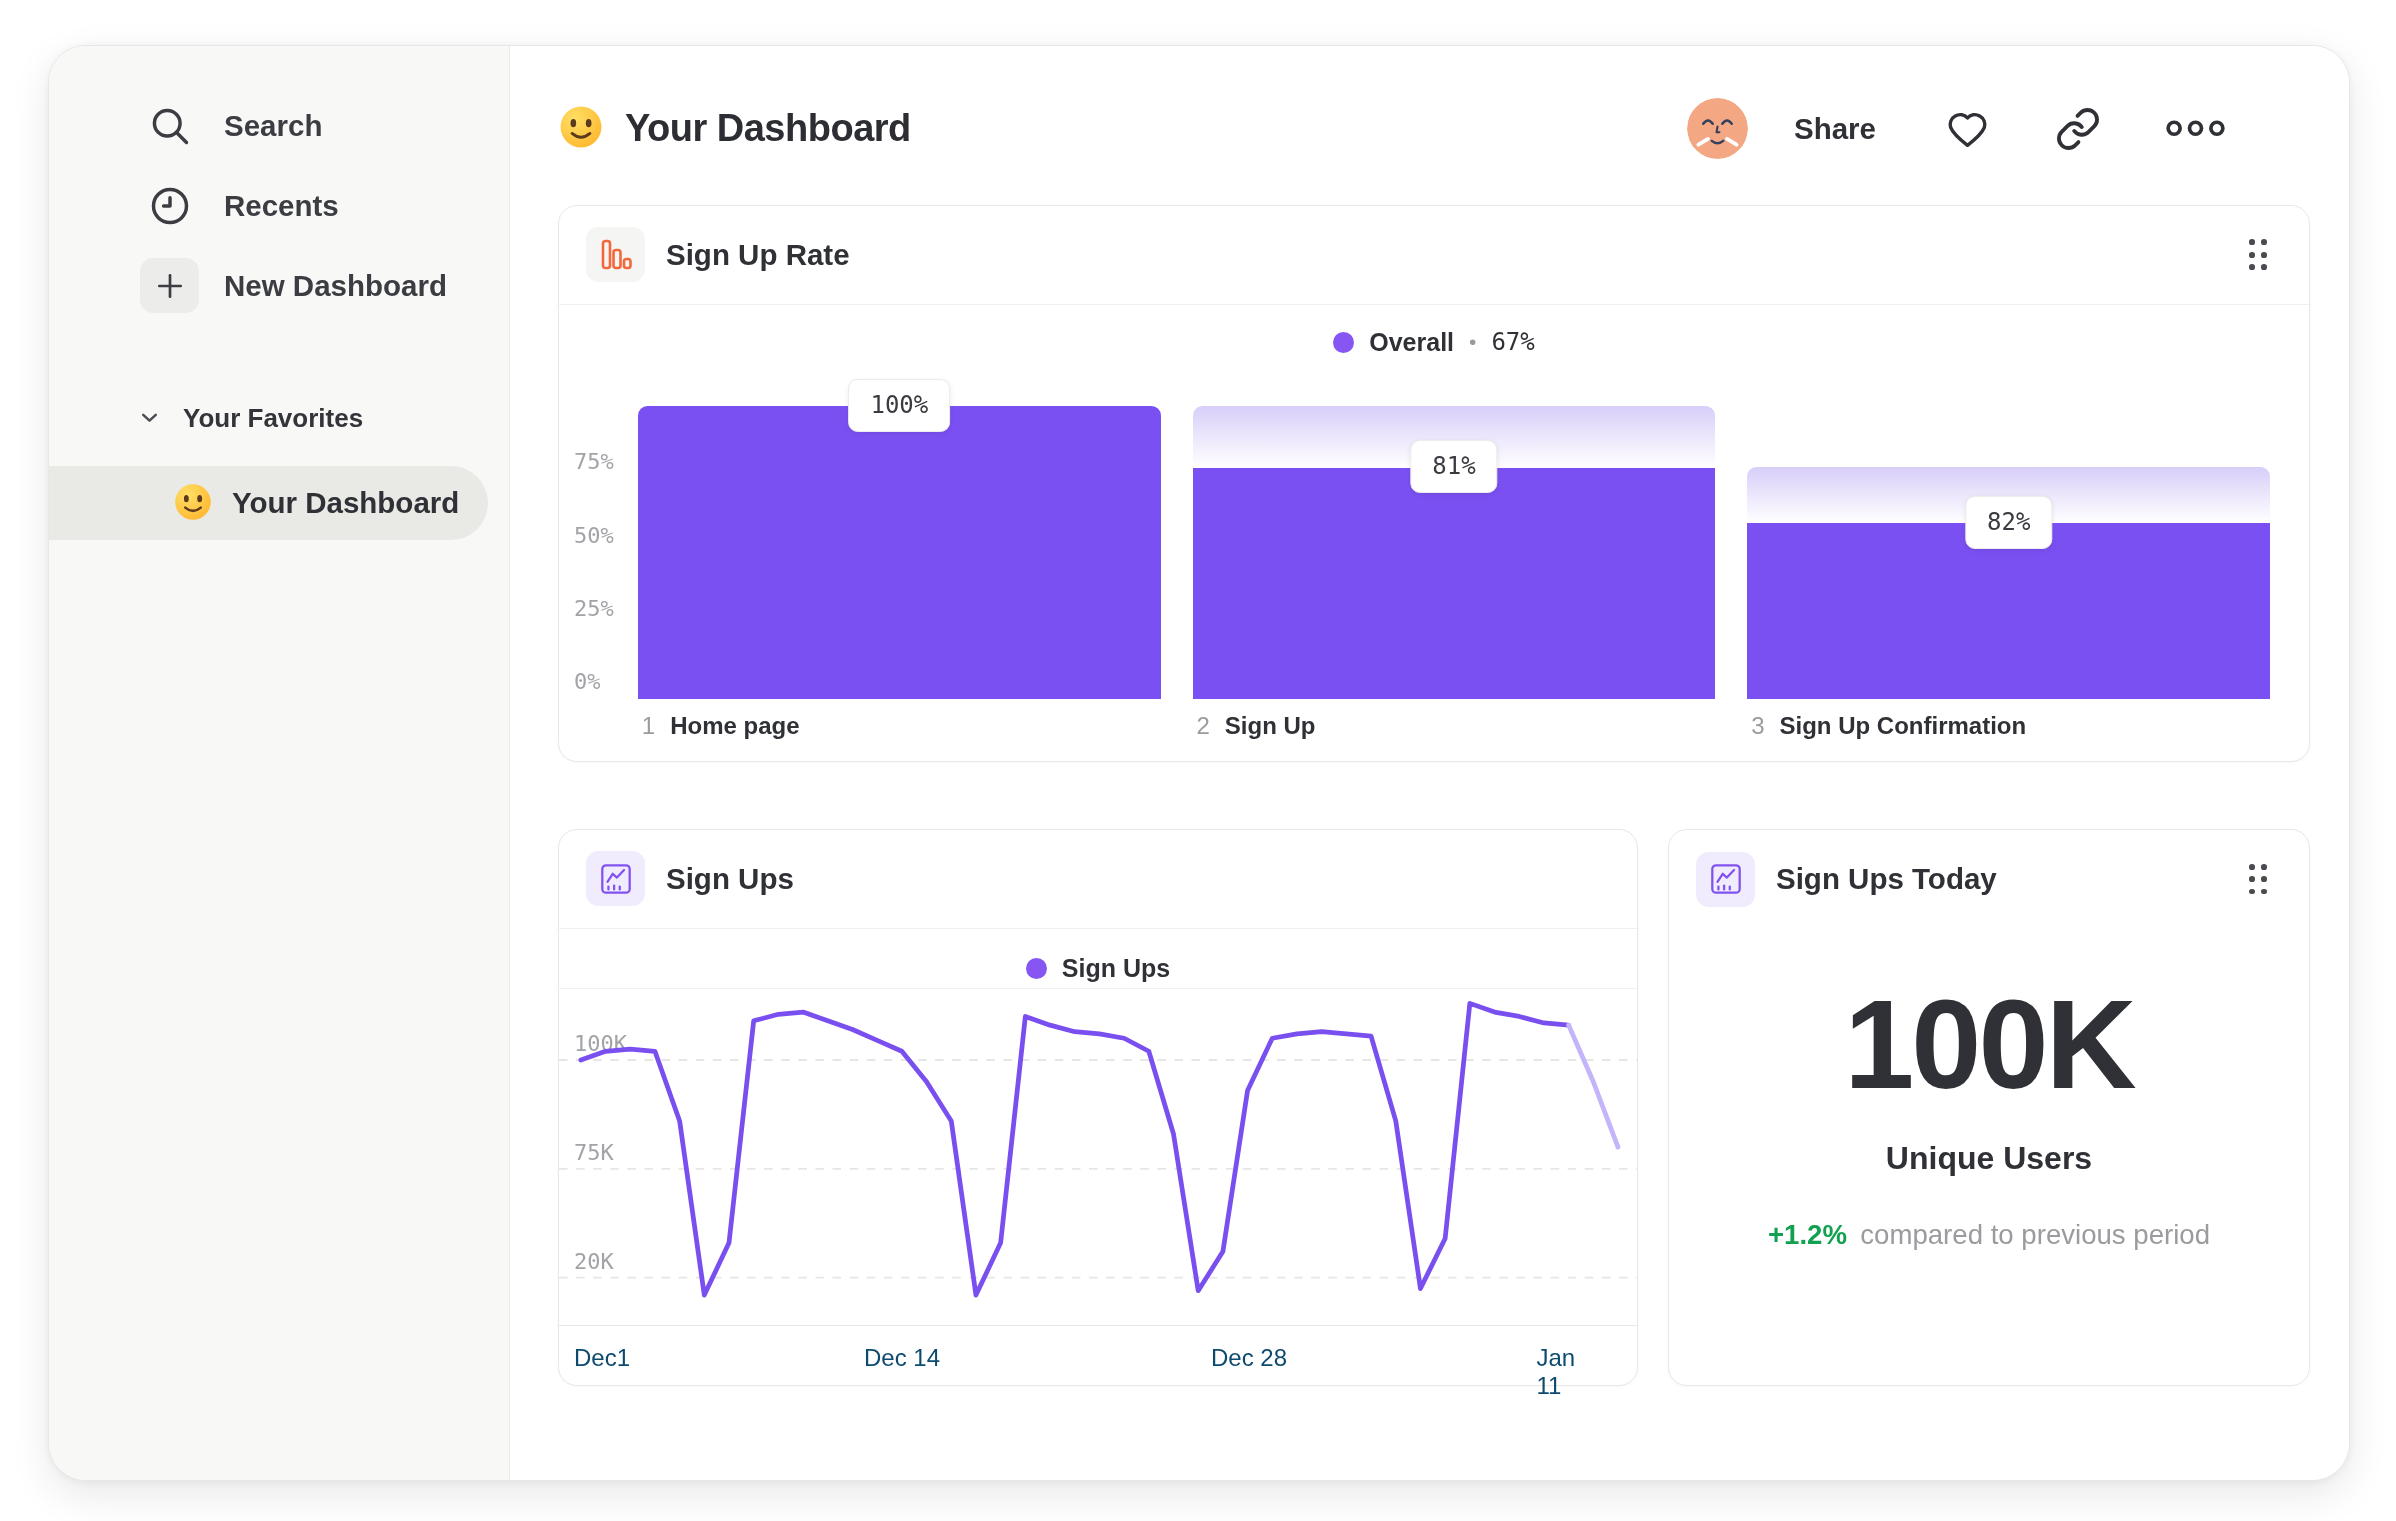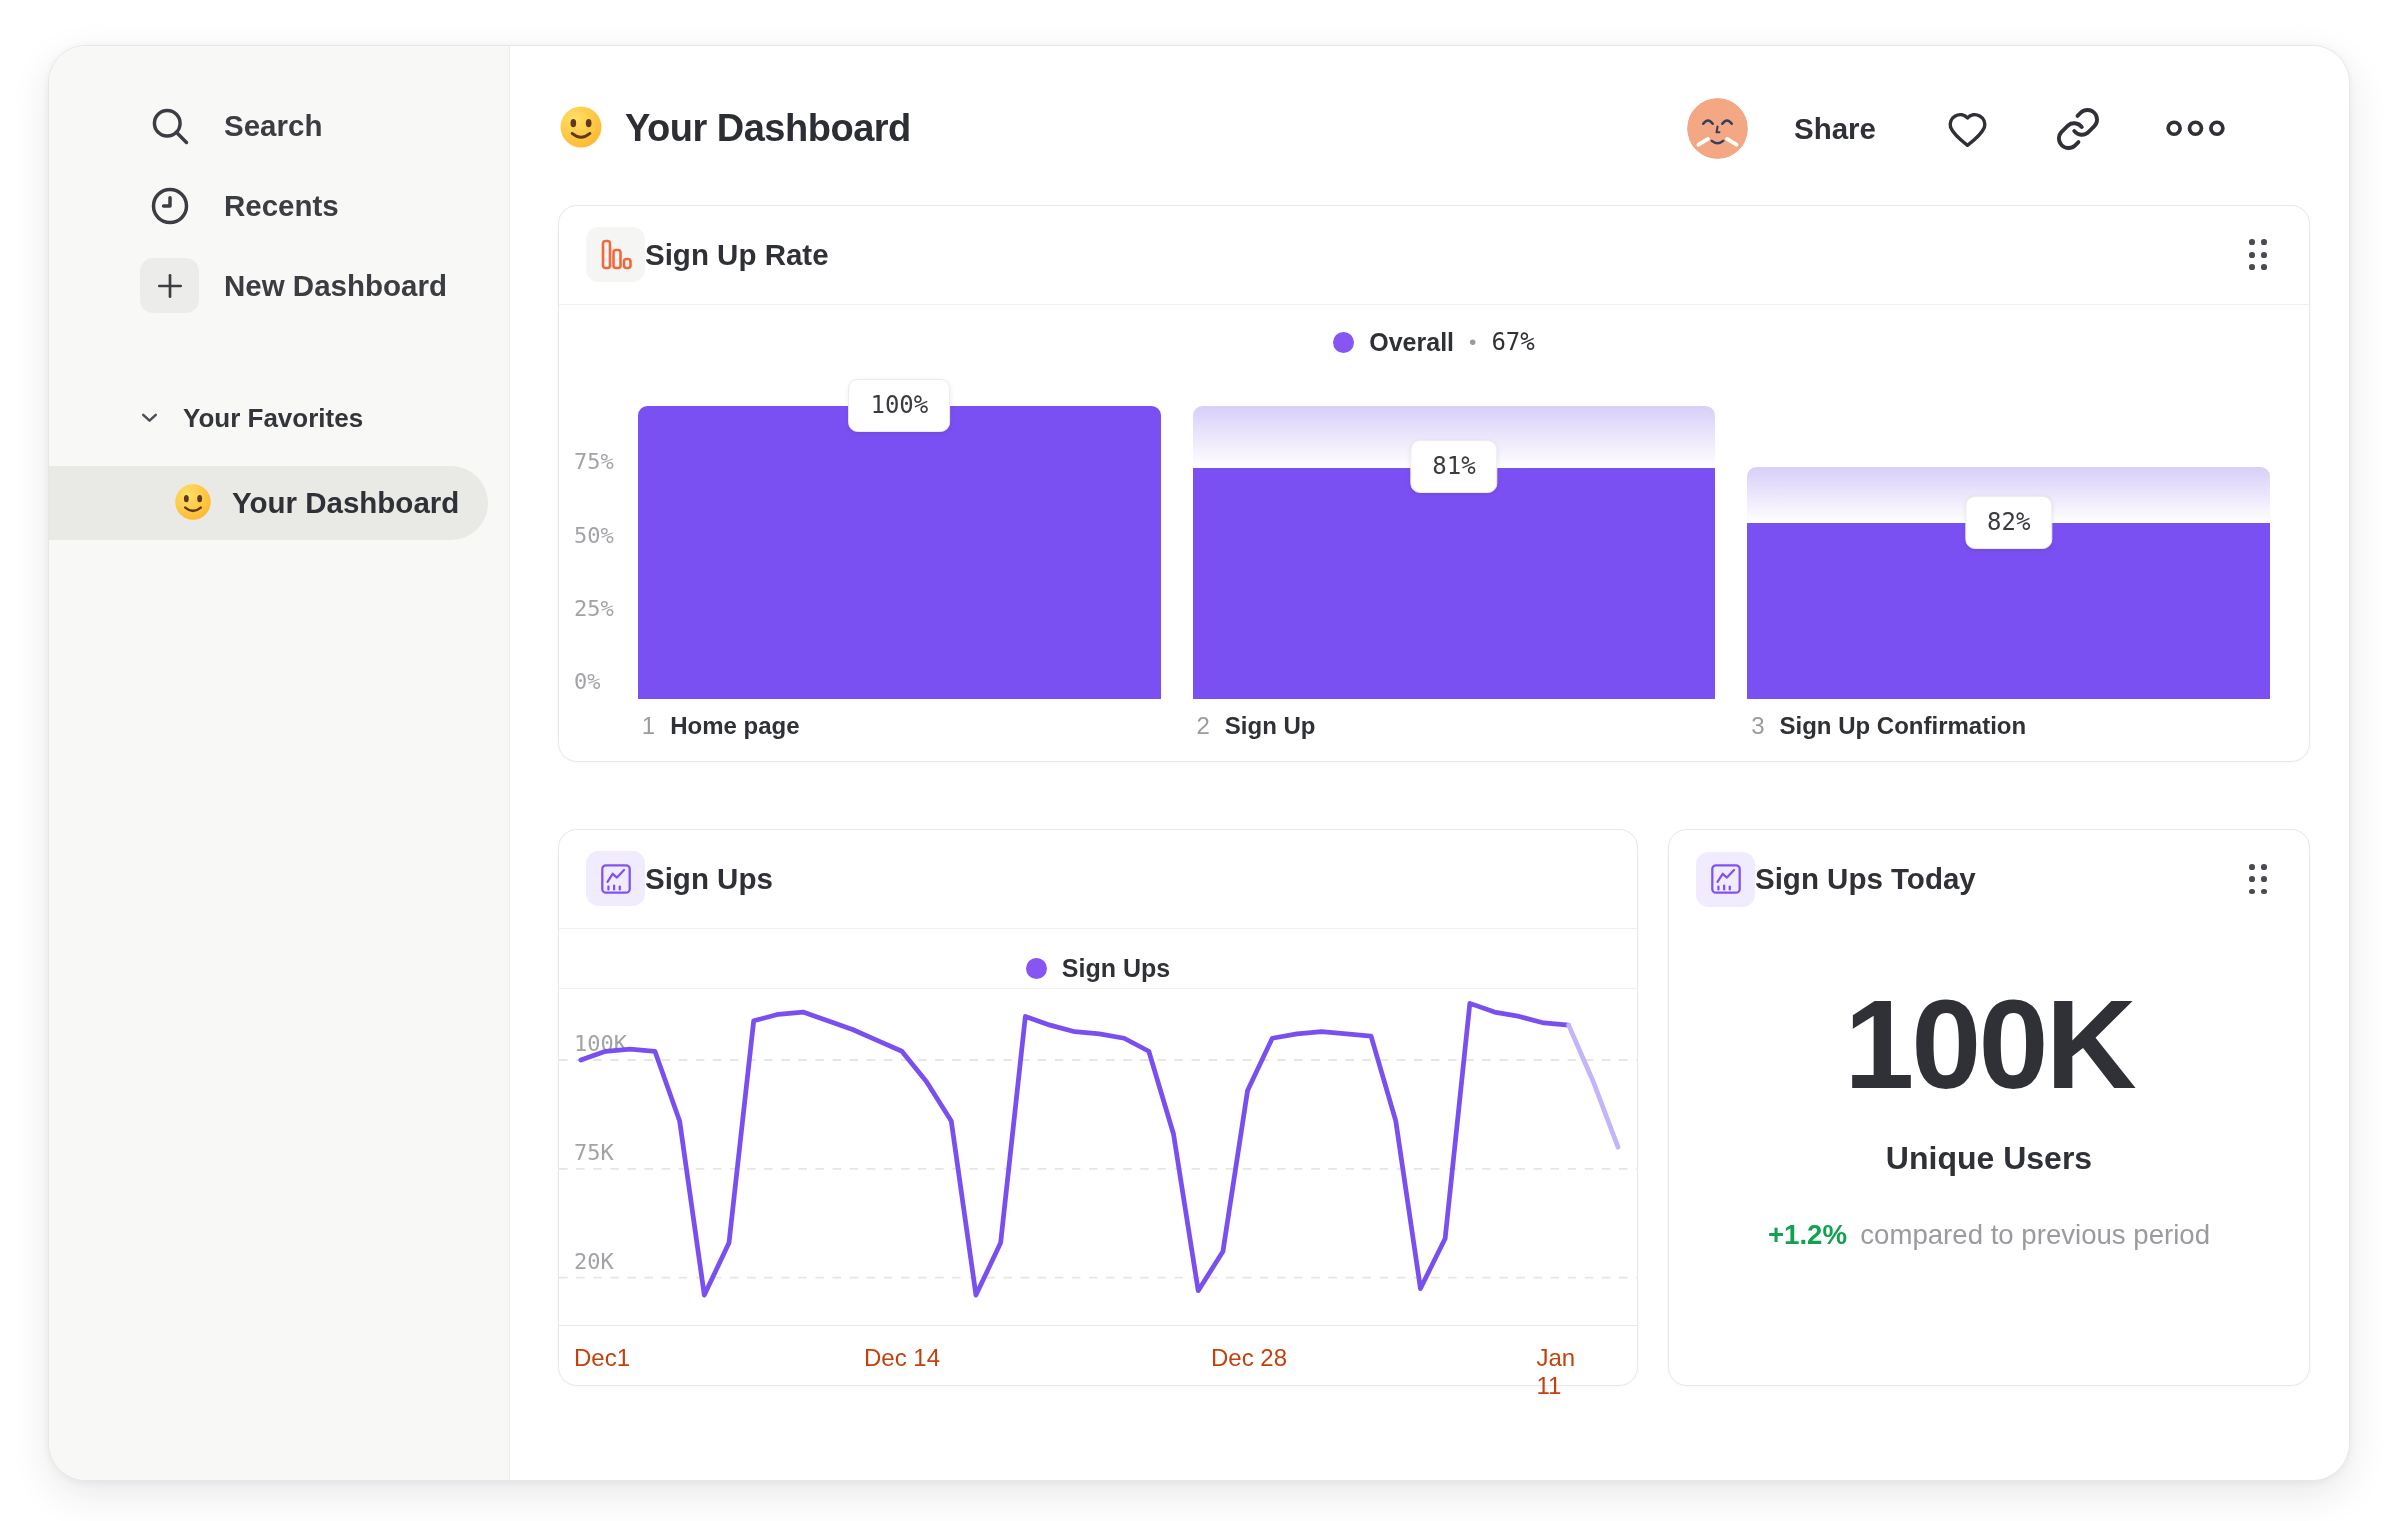--- a/index.html
+++ b/index.html
@@ -49,21 +49,21 @@
   .card-funnel { margin:6.7px 41px 0 48px; height:557px; }
   .cards-row { display:flex; gap:30px; margin:67px 41px 0 48px; }
   .card-line { width:1080px; height:557px; }
   .card-metric { width:642px; height:557px; }
 
   .card-header { display:flex; align-items:center; height:99px; padding:0 42px 0 27px; }
   .card-header.bordered { border-bottom:1.4px solid #f0f0ee; }
   .icon-tile { width:59px; height:55px; border-radius:12.4px; display:flex; align-items:center; justify-content:center; }
   .icon-tile.orange-bg { background:#f5f5f3; color:#f2683c; }
   .icon-tile.purple-bg { background:#f1ecfd; color:#8152f0; }
-  .card-title { font-size:29.5px; font-weight:700; color:#2f3136; }
+  .card-title { font-size:29.5px; font-weight:700; color:#2f3136; margin-left:21px; }
   .drag-handle { margin-left:auto; display:grid; grid-template-columns:repeat(2,5.7px); grid-template-rows:repeat(3,5.7px); gap:6.7px; cursor:grab; }
   .drag-handle i { width:5.7px; height:5.7px; border-radius:50%; background:#4a4b50; }
 
   .legend-row { position:absolute; left:0; right:0; display:flex; align-items:center; justify-content:center; gap:15px; }
   .legend-dot { width:21px; height:21px; border-radius:50%; background:#8655f2; }
   .legend-name { font-size:25px; font-weight:600; color:#2f3136; }
   .legend-sep { font-size:21px; color:#9a9a9e; }
   .legend-value { font-family:"DejaVu Sans Mono", monospace; font-size:24px; color:#2f3136; }
 
   
@@ -79,21 +79,21 @@
     font-family:"DejaVu Sans Mono", monospace; font-size:24px; color:#3a3b40; padding:11.4px 21px; white-space:nowrap; }
   .funnel-steps { position:absolute; left:79px; right:39px; top:506px; display:flex; gap:32px; }
   .funnel-step { flex:1; display:flex; align-items:baseline; gap:15px; padding-left:3.8px; }
   .step-num { font-size:24px; color:#9a9b9f; }
   .step-name { font-size:24px; font-weight:600; color:#2f3136; }
 
   
   .line-plot { position:absolute; left:0; right:0; top:158px; height:338px; border-top:1.4px solid #f1f1ef; border-bottom:1.4px solid #e8e8e6; }
   .line-plot svg { display:block; width:100%; height:100%; }
   .line-ylabel { position:absolute; left:15px; font-family:"DejaVu Sans Mono", monospace; font-size:22px; color:#a2a3a7; }
-  .line-xlabel { position:absolute; top:514px; font-size:24px; color:#c2410c; }
+  .line-xlabel { position:absolute; top:514px; font-size:24px; color:#0c4a6e; }
 
   
   .metric-body { position:absolute; left:0; right:0; top:152px; display:flex; flex-direction:column; align-items:center; }
   .metric-value { font-size:126px; font-weight:700; color:#2f3136; letter-spacing:-2.9px; line-height:1; }
   .metric-label { font-size:32px; font-weight:600; color:#2f3136; margin-top:32px; }
   .metric-delta-row { margin-top:42px; font-size:27.6px; color:#9a9b9f; }
   .metric-delta { color:#12a150; font-weight:700; margin-right:13.3px; }
 </style>
 </head>
 <body>

